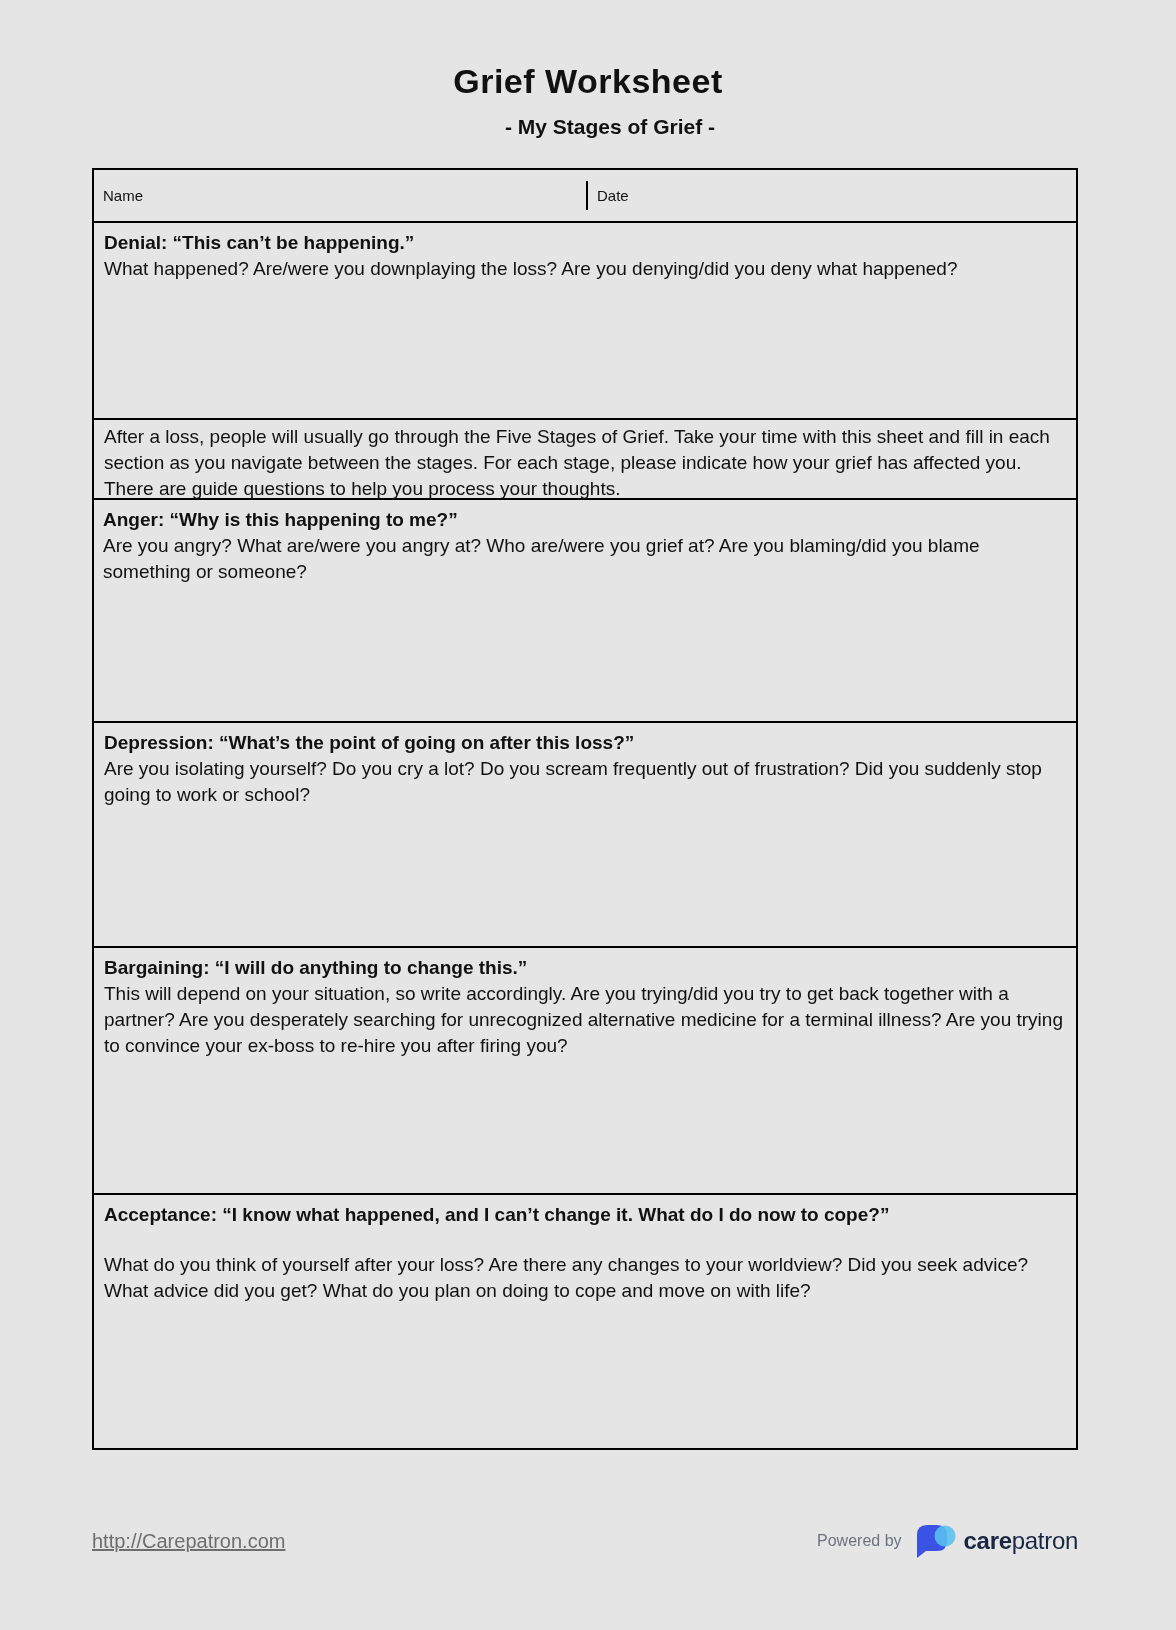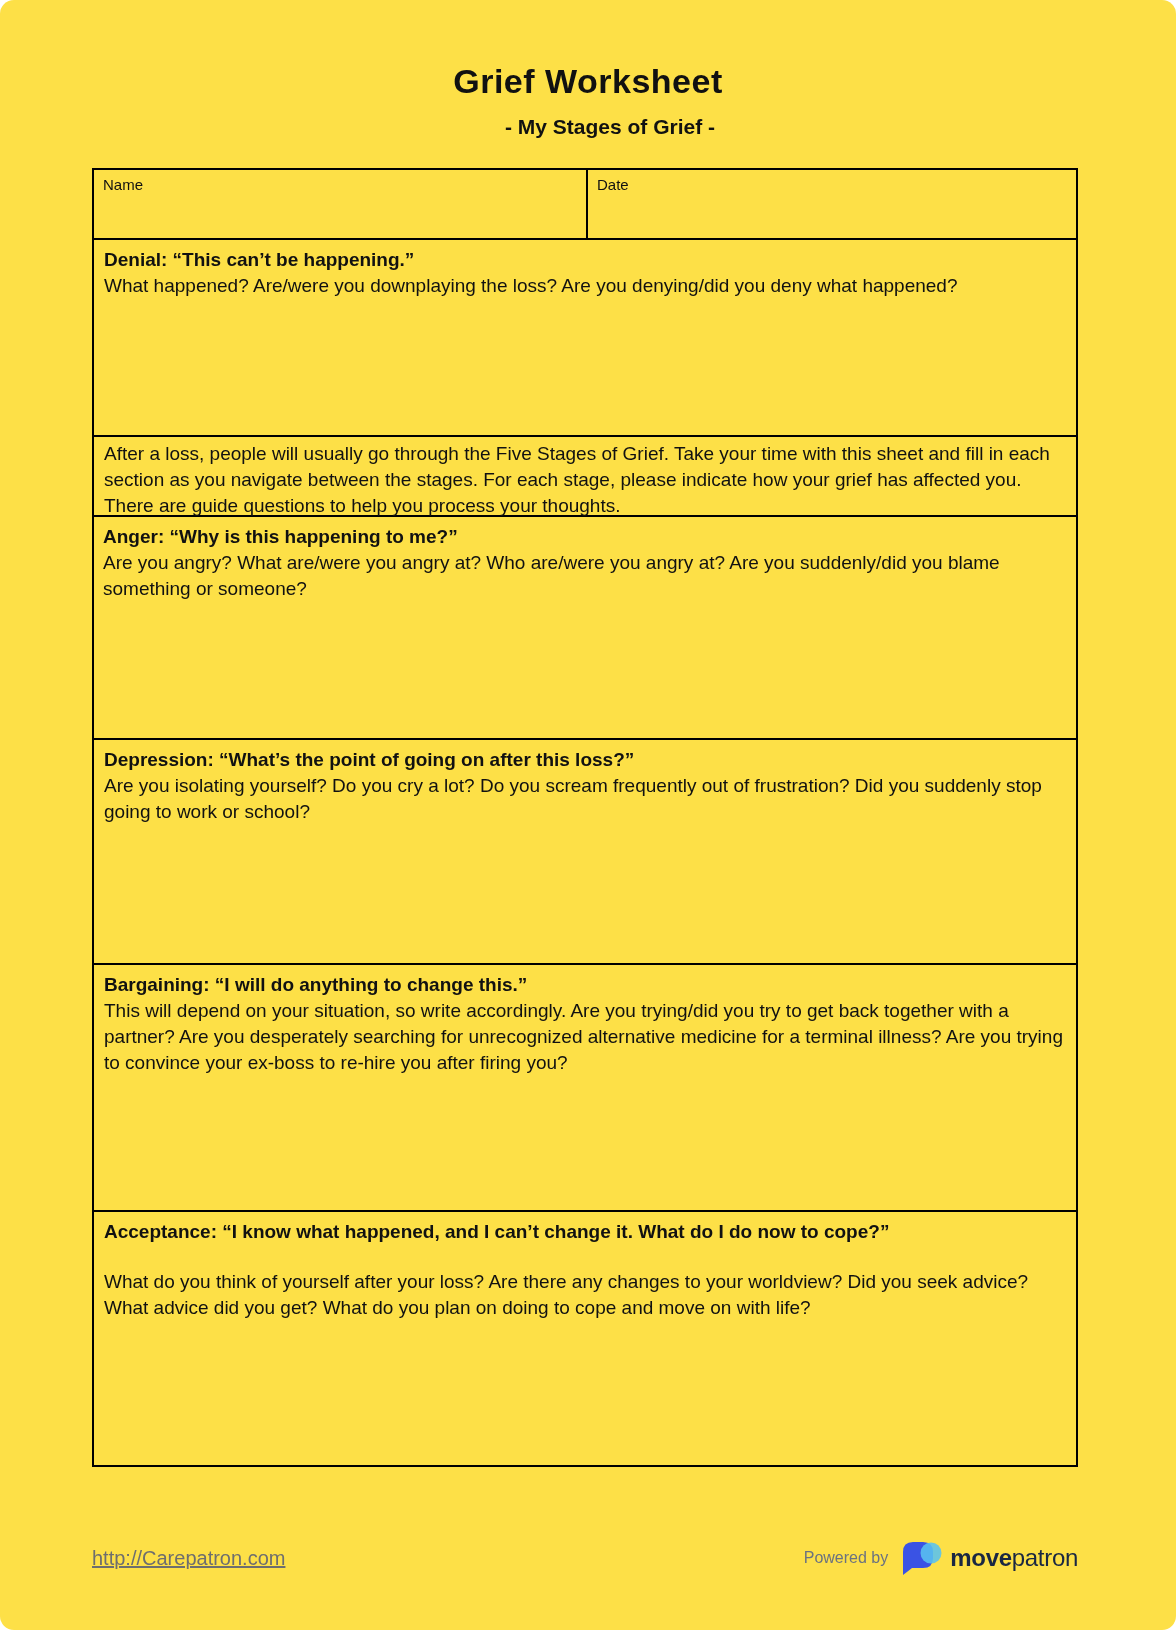--- a/index.html
+++ b/index.html
@@ -6,23 +6,22 @@
   html, body {
     width: 1176px;
     background: #ffffff;
     font-family: "Liberation Sans", sans-serif;
     color: #111111;
   }
   .page {
     position: relative;
     width: 1176px;
     height: 1630px;
-    background: #fde047;
+    background: #e5e5e5;
     overflow: hidden;
-    border-radius: 14px;
   }
   .title {
     padding-top: 60px;
     text-align: center;
     font-size: 34px;
     font-weight: bold;
     line-height: 42px;
     letter-spacing: 0.5px;
   }
   .subtitle {
@@ -33,21 +32,21 @@
     line-height: 26px;
     padding-left: 44px;
   }
   .sheet {
     margin: 28px 92px 0 92px;
     width: 986px;
     border: 2px solid #000000;
   }
   .row { border-top: 2px solid #000000; }
   .row:first-child { border-top: none; }
-  .row-fields { display: flex; height: 68px; }
+  .row-fields { display: flex; height: 51px; align-items: center; }
   .cell {
     padding: 5px 9px;
     font-size: 15px;
     line-height: 19px;
   }
   .cell-name { width: 494px; border-right: 2px solid #000000; }
   .cell-date { flex: 1; }
   .row-intro {
     height: 80px;
     padding: 4px 10px;
@@ -135,21 +134,21 @@
       <div class="section-questions">What happened? Are/were you downplaying the loss? Are you denying/did you deny what happened?</div>
       <div class="answer-space"></div>
     </div>
 
     <div class="row row-intro">
       <span>After a loss, people will usually go through the Five Stages of Grief. Take your time with this sheet and fill in each section as you navigate between the stages. For each stage, please indicate how your grief has affected you. There are guide questions to help you process your thoughts.</span>
     </div>
 
     <div class="row row-section row-anger">
       <div class="section-heading">Anger: “Why is this happening to me?”</div>
-      <div class="section-questions">Are you angry? What are/were you angry at? Who are/were you angry at? Are you suddenly/did you blame something or someone?</div>
+      <div class="section-questions">Are you angry? What are/were you angry at? Who are/were you grief at? Are you blaming/did you blame something or someone?</div>
       <div class="answer-space"></div>
     </div>
 
     <div class="row row-section row-depression">
       <div class="section-heading">Depression: “What’s the point of going on after this loss?”</div>
       <div class="section-questions">Are you isolating yourself? Do you cry a lot? Do you scream frequently out of frustration? Did you suddenly stop going to work or school?</div>
       <div class="answer-space"></div>
     </div>
 
     <div class="row row-section row-bargaining">
@@ -170,17 +169,17 @@
     <span class="footer-url">http://Carepatron.com</span>
 
     <div class="powered-by">
       <span class="powered-by-label">Powered by</span>
       <span class="logo-mark">
         <svg width="46" height="42" viewBox="0 0 46 42" xmlns="http://www.w3.org/2000/svg">
           <path d="M5 34 L5 15 Q5 5 15 5 L25 5 Q35 5 35 15 L35 21 Q35 31 25 31 L14 31 Q9 35 5 38 Z" fill="#3a53e4"></path>
           <circle cx="33" cy="16" r="10.5" fill="#59c1f0" fill-opacity="0.88"></circle>
         </svg>
       </span>
-      <span class="brand-wordmark"><span class="brand-bold">move</span><span>patron</span></span>
+      <span class="brand-wordmark"><span class="brand-bold">care</span><span>patron</span></span>
     </div>
   </div>
 
 </div>
 
 </body></html>

